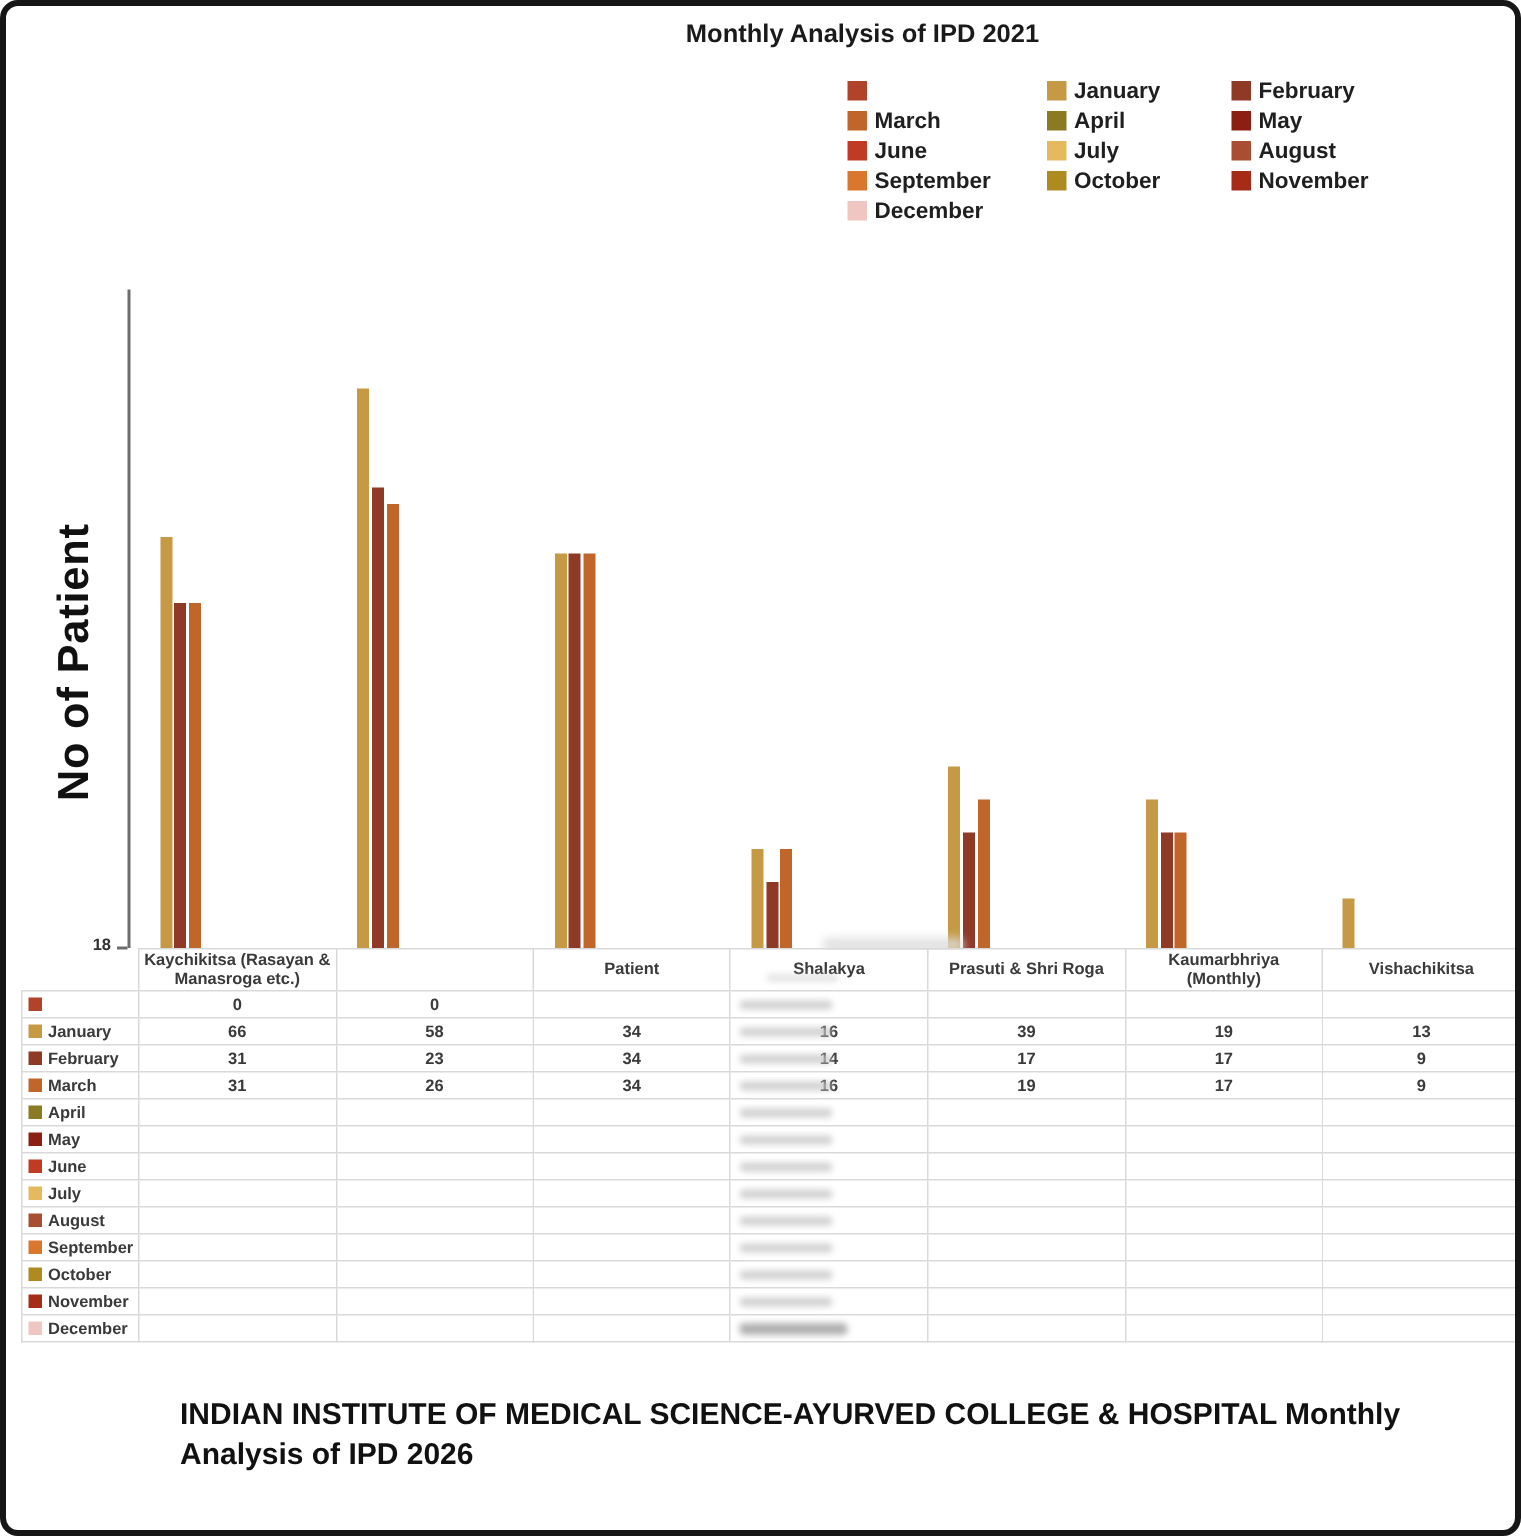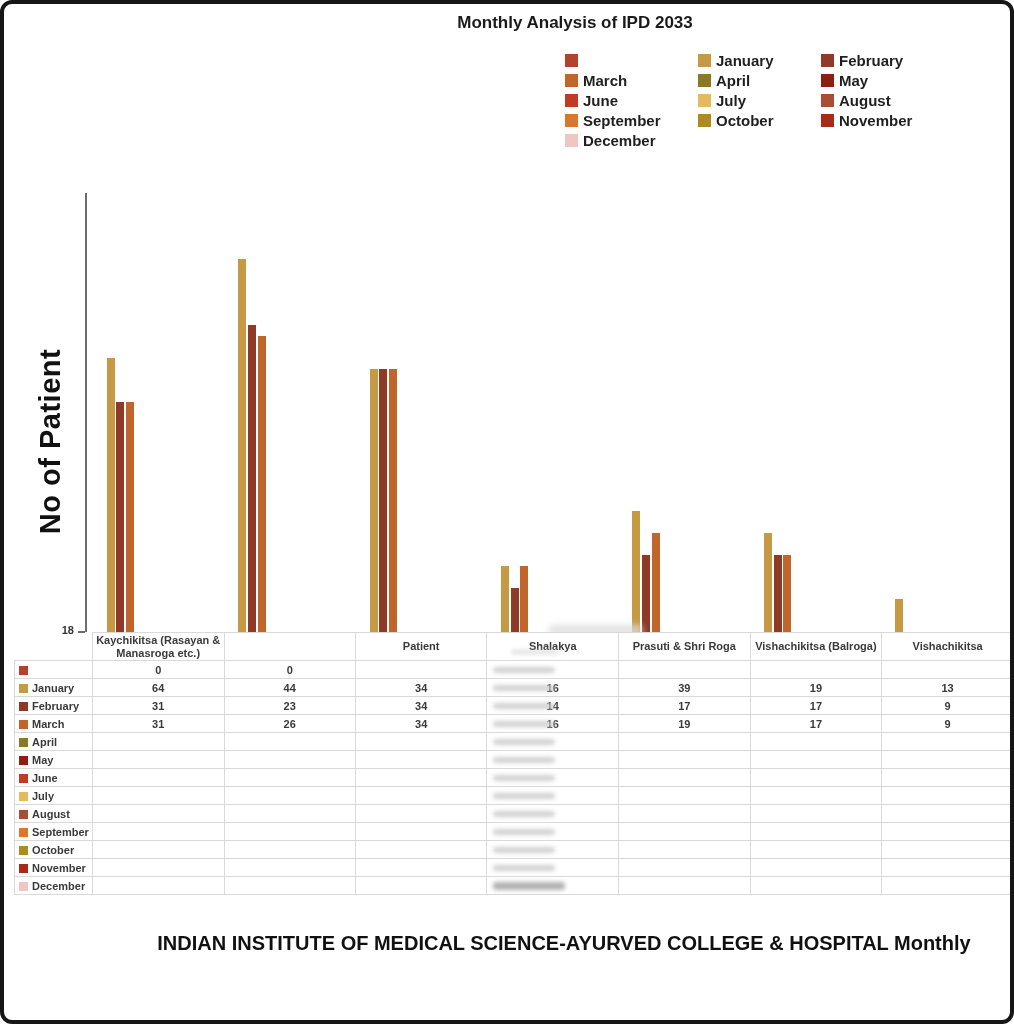--- a/index.html
+++ b/index.html
@@ -66,30 +66,30 @@
   #data-table th.noborder{border:none;background:transparent;}
   .row-swatch{display:inline-block;width:9px;height:9px;margin-right:4px;vertical-align:-1px;}
   .smudge{
     position:absolute;left:6px;top:50%;transform:translateY(-50%);
     width:62px;height:6px;border-radius:3px;background:#c9c9c9;filter:blur(2px);opacity:.85;
   }
   .smudge.dark{background:#adadad;height:8px;width:72px;opacity:.95;}
   .smudge.faint{top:72%;width:48px;height:5px;opacity:.5;left:24px;}
   
   #footer{
-    position:absolute;left:120px;right:6px;top:930px;text-align:center;
+    position:absolute;left:120px;right:6px;top:930px;
     font-size:20px;font-weight:bold;color:#111;line-height:27px;
   }
 </style>
 </head>
 <body>
 
 <div id="frame"></div>
 
-<div id="chart-title">Monthly Analysis of IPD 2033</div>
+<div id="chart-title">Monthly Analysis of IPD 2021</div>
 
 <div id="legend">
     <div class="legend-item">
       <span class="legend-swatch" style="background: rgb(176, 67, 42);"></span>
       <span class="legend-label"></span>
     </div>
     <div class="legend-item">
       <span class="legend-swatch" style="background: rgb(198, 154, 69);"></span>
       <span class="legend-label">January</span>
     </div>
@@ -178,41 +178,41 @@
       <col style="width:132px">
   </colgroup>
   <thead>
       <tr id="table-header-row">
         <th class="noborder"></th>
         <th>Kaychikitsa (Rasayan &amp; Manasroga etc.)</th>
         <th></th>
         <th>Patient</th>
         <th style="position: relative;">Shalakya<span class="smudge faint"></span></th>
         <th>Prasuti &amp; Shri Roga</th>
-        <th>Vishachikitsa (Balroga)</th>
+        <th>Kaumarbhriya (Monthly)</th>
         <th>Vishachikitsa</th>
       </tr>
     </thead>
   <tbody id="table-body">
       <tr>
         <td class="label-cell"><span class="row-swatch" style="background: rgb(176, 67, 42);"></span></td>
         <td>0</td>
         <td>0</td>
         <td></td>
         <td>
           <span class="smudge"></span>
         </td>
         <td></td>
         <td></td>
         <td></td>
       </tr>
       <tr>
         <td class="label-cell"><span class="row-swatch" style="background: rgb(198, 154, 69);"></span>January</td>
-        <td>64</td>
-        <td>44</td>
+        <td>66</td>
+        <td>58</td>
         <td>34</td>
         <td>16<span class="smudge"></span></td>
         <td>39</td>
         <td>19</td>
         <td>13</td>
       </tr>
       <tr>
         <td class="label-cell"><span class="row-swatch" style="background: rgb(142, 58, 38);"></span>February</td>
         <td>31</td>
         <td>23</td>
@@ -338,13 +338,14 @@
         </td>
         <td></td>
         <td></td>
         <td></td>
       </tr>
     </tbody>
 </table>
 
 <div id="footer">
   <div>INDIAN INSTITUTE OF MEDICAL SCIENCE-AYURVED COLLEGE &amp; HOSPITAL Monthly</div>
+  <div>Analysis of IPD 2026</div>
 </div>
 
 </body></html>

